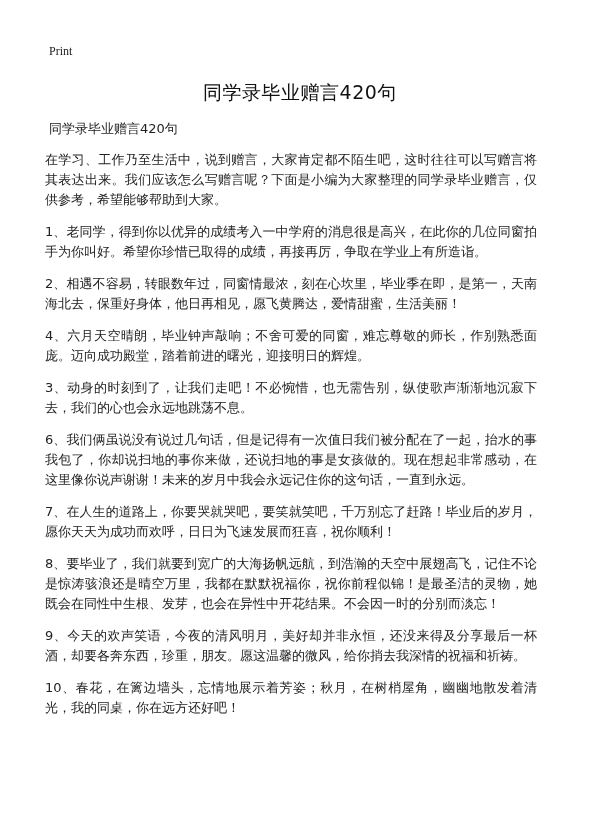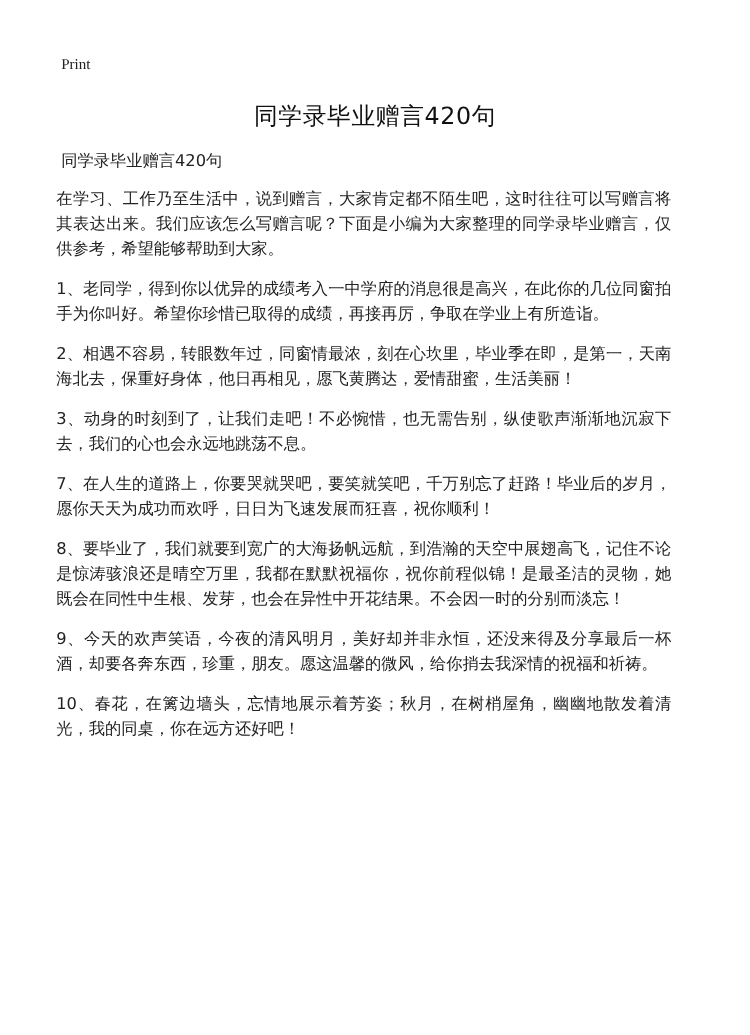--- a/index.html
+++ b/index.html
@@ -18,18 +18,20 @@
 <body>
 
 <div class="print-label">Print</div>
 <div class="doc-title">同学录毕业赠言420句</div>
 <div class="doc-subtitle">同学录毕业赠言420句</div>
 
 <div class="content">
   <p class="para">在学习、工作乃至生活中，说到赠言，大家肯定都不陌生吧，这时往往可以写赠言将其表达出来。我们应该怎么写赠言呢？下面是小编为大家整理的同学录毕业赠言，仅供参考，希望能够帮助到大家。</p>
   <p class="para">1、老同学，得到你以优异的成绩考入一中学府的消息很是高兴，在此你的几位同窗拍手为你叫好。希望你珍惜已取得的成绩，再接再厉，争取在学业上有所造诣。</p>
   <p class="para">2、相遇不容易，转眼数年过，同窗情最浓，刻在心坎里，毕业季在即，是第一，天南海北去，保重好身体，他日再相见，愿飞黄腾达，爱情甜蜜，生活美丽！</p>
+  <p class="para">4、六月天空晴朗，毕业钟声敲响；不舍可爱的同窗，难忘尊敬的师长，作别熟悉面庞。迈向成功殿堂，踏着前进的曙光，迎接明日的辉煌。</p>
   <p class="para">3、动身的时刻到了，让我们走吧！不必惋惜，也无需告别，纵使歌声渐渐地沉寂下去，我们的心也会永远地跳荡不息。</p>
+  <p class="para">6、我们俩虽说没有说过几句话，但是记得有一次值日我们被分配在了一起，抬水的事我包了，你却说扫地的事你来做，还说扫地的事是女孩做的。现在想起非常感动，在这里像你说声谢谢！未来的岁月中我会永远记住你的这句话，一直到永远。</p>
   <p class="para">7、在人生的道路上，你要哭就哭吧，要笑就笑吧，千万别忘了赶路！毕业后的岁月，愿你天天为成功而欢呼，日日为飞速发展而狂喜，祝你顺利！</p>
   <p class="para">8、要毕业了，我们就要到宽广的大海扬帆远航，到浩瀚的天空中展翅高飞，记住不论是惊涛骇浪还是晴空万里，我都在默默祝福你，祝你前程似锦！是最圣洁的灵物，她既会在同性中生根、发芽，也会在异性中开花结果。不会因一时的分别而淡忘！</p>
   <p class="para">9、今天的欢声笑语，今夜的清风明月，美好却并非永恒，还没来得及分享最后一杯酒，却要各奔东西，珍重，朋友。愿这温馨的微风，给你捎去我深情的祝福和祈祷。</p>
   <p class="para">10、春花，在篱边墙头，忘情地展示着芳姿；秋月，在树梢屋角，幽幽地散发着清光，我的同桌，你在远方还好吧！</p>
 </div>
 
 </body></html>

